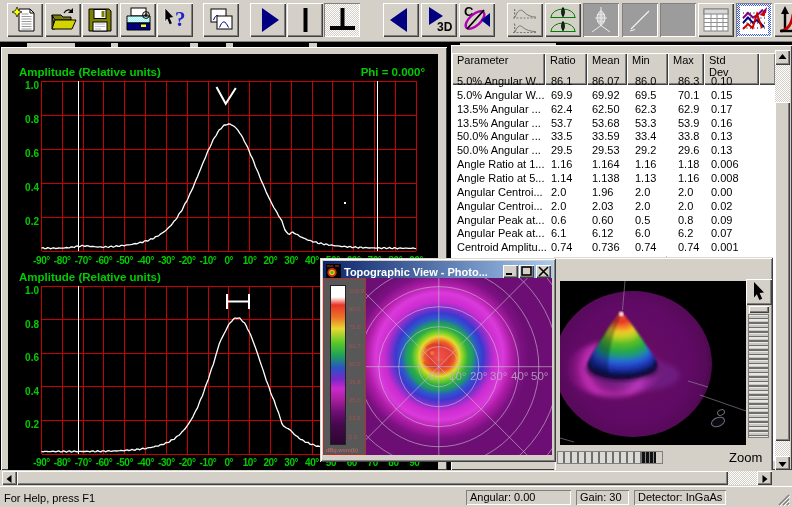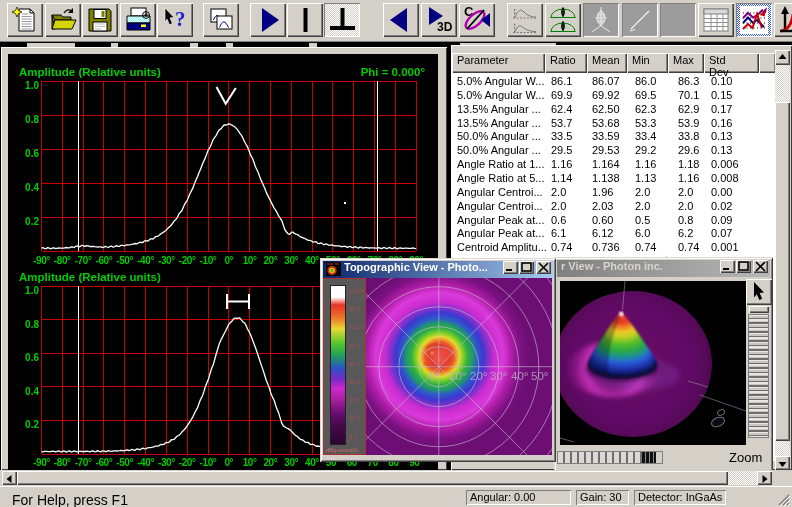--- a/index.html
+++ b/index.html
@@ -1,27 +1,27 @@
 <!DOCTYPE html>
 <html><head><meta charset="utf-8"><style>
 *{margin:0;padding:0;box-sizing:border-box}
 body{width:792px;height:507px;overflow:hidden;position:relative;background:#d4d0c8;font-family:"Liberation Sans",sans-serif}
 .tb{position:absolute;top:3px;width:36px;height:34px;background:#d4d0c8;box-shadow:inset 1px 1px 0 #fff,inset -1px -1px 0 #404040,inset -2px -2px 0 #808080;display:flex;align-items:center;justify-content:center}
 .tb.chk{box-shadow:inset 1px 1px 0 #808080,inset -1px -1px 0 #fff;background-image:linear-gradient(45deg,#fff 25%,transparent 25%,transparent 75%,#fff 75%),linear-gradient(45deg,#fff 25%,transparent 25%,transparent 75%,#fff 75%);background-size:2px 2px;background-position:0 0,1px 1px}
 .tb.gry{box-shadow:inset 1px 1px 0 #808080,inset -1px -1px 0 #fff;background:#9c9c9c}
 .tb.chkb{box-shadow:inset 1px 1px 0 #808080,inset -1px -1px 0 #fff;background-image:linear-gradient(45deg,#3858e8 25%,transparent 25%,transparent 75%,#3858e8 75%),linear-gradient(45deg,#3858e8 25%,transparent 25%,transparent 75%,#3858e8 75%);background-size:2px 2px;background-position:0 0,1px 1px;background-color:#fff}
 .win{position:absolute;background:#d4d0c8;box-shadow:inset 1px 1px 0 #dcd8d0,inset -1px -1px 0 #404040,inset 2px 2px 0 #fff,inset -2px -2px 0 #808080}
-.tbar{position:absolute;left:3px;top:3px;right:3px;height:17px;display:flex;align-items:flex-start}
+.tbar{position:absolute;left:3px;top:3px;right:3px;height:17px;display:flex;align-items:flex-end}
 .tttl{color:#fff;font-size:11px;font-weight:bold;white-space:nowrap;flex:1}
 .tbtns{display:flex;margin-right:2px}
 .wb{width:15px;height:13px;background:#d4d0c8;box-shadow:inset 1px 1px 0 #fff,inset -1px -1px 0 #404040,inset -2px -2px 0 #808080;display:inline-flex;align-items:center;justify-content:center;margin-left:1px}
 .raised{position:absolute;background:#d4d0c8;box-shadow:inset 1px 1px 0 #fff,inset -1px -1px 0 #404040,inset -2px -2px 0 #808080}
 .sb{display:flex;align-items:center;justify-content:center}
 .checker{position:absolute;background-image:linear-gradient(45deg,#fff 25%,transparent 25%,transparent 75%,#fff 75%),linear-gradient(45deg,#fff 25%,transparent 25%,transparent 75%,#fff 75%);background-size:2px 2px;background-position:0 0,1px 1px;background-color:#d4d0c8}
-.th{position:absolute;top:53px;height:20px;background:#d4d0c8;box-shadow:inset 1px 1px 0 #fff,inset -1px -1px 0 #404040,inset -2px -2px 0 #808080;font-size:11px;color:#000;padding:1px 12px 0 5px}
+.th{position:absolute;top:53px;height:32px;background:#d4d0c8;box-shadow:inset 1px 1px 0 #fff,inset -1px -1px 0 #404040,inset -2px -2px 0 #808080;font-size:11px;color:#000;padding:1px 12px 0 5px}
 .td{position:absolute;font-size:11px;color:#000;white-space:nowrap}
 </style></head>
 <body>
 <svg width="0" height="0">
     <defs>
       <pattern id="dth" width="2" height="2" patternUnits="userSpaceOnUse">
         <rect width="2" height="2" fill="#80ffff"></rect>
         <rect width="1" height="1" fill="#fff"></rect>
         <rect x="1" y="1" width="1" height="1" fill="#fff"></rect>
       </pattern>
@@ -334,40 +334,20 @@
 <div class="checker" style="left:775px;top:65px;width:15px;height:37px"></div>
 <div class="raised" style="left:775px;top:102px;width:15px;height:339px"></div>
 <div class="checker" style="left:775px;top:441px;width:15px;height:15px"></div>
 <div class="raised sb" style="left:775px;top:456px;width:15px;height:14px">
     <svg width="13" height="13">
       <path d="M6.5 10l-4-5h8z" fill="#000"></path>
     </svg>
   </div>
 
 <div class="win" style="left:554px;top:257px;width:219px;height:219px">
-<div class="tbar" style="background:linear-gradient(to right,#808080,#b8b8b8)">
-<span class="tttl" style="color:#d8d4cc;padding-left:4px">r View - Photon inc.</span>
-<span class="tbtns">
-        <span class="wb">
-          <svg width="13" height="11">
-            <rect x="2" y="7" width="6" height="2" fill="#000"></rect>
-          </svg>
-        </span>
-        <span class="wb">
-          <svg width="13" height="11">
-            <rect x="2" y="1" width="9" height="8" fill="none" stroke="#000" stroke-width="1.6"></rect>
-          </svg>
-        </span>
-        <span class="wb" style="margin-left:2px">
-          <svg width="13" height="11">
-            <path d="M2 1l9 9M11 1l-9 9" stroke="#000" stroke-width="1.6"></path>
-          </svg>
-        </span>
-      </span>
-</div>
 <div style="position:absolute;left:6px;top:24px;width:186px;height:164px;background:#000"><svg width="186" height="164">
 <defs>
 <radialGradient id="disc" cx="71" cy="82" r="82" gradientUnits="userSpaceOnUse">
 <stop offset="0" stop-color="#690e63"></stop>
             <stop offset="0.72" stop-color="#600a66"></stop>
             <stop offset="0.92" stop-color="#560a58"></stop>
             <stop offset="1" stop-color="#48084a"></stop>
 </radialGradient>
 <radialGradient id="glow" cx="54" cy="88" r="48" gradientUnits="userSpaceOnUse">
 <stop offset="0.3" stop-color="rgba(235,60,215,0)"></stop>
@@ -573,21 +553,21 @@
   </div>
 <div class="raised" style="left:17px;top:471px;width:711px;height:14px"></div>
 <div class="checker" style="left:728px;top:471px;width:29px;height:14px"></div>
 <div class="raised sb" style="left:757px;top:471px;width:15px;height:14px">
     <svg width="13" height="13">
       <path d="M9.5 7l-5 4V3z" fill="#000"></path>
     </svg>
   </div>
 
 <div style="position:absolute;left:0;top:486px;width:792px;height:21px;background:#d4d0c8;border-top:1px solid #fff">
-<div style="position:absolute;left:12px;top:5px;font-size:14px;color:#000">For Help, press F1</div>
+<div style="position:absolute;left:4px;top:5px;font-size:11px;color:#000">For Help, press F1</div>
 <div style="position:absolute;left:466px;top:3px;width:105px;height:15px;box-shadow:inset 1px 1px 0 #808080,inset -1px -1px 0 #fff;font-size:11px;padding:1px 0 0 4px">Angular: 0.00</div>
 <div style="position:absolute;left:576px;top:3px;width:53px;height:15px;box-shadow:inset 1px 1px 0 #808080,inset -1px -1px 0 #fff;font-size:11px;padding:1px 0 0 4px">Gain: 30</div>
 <div style="position:absolute;left:634px;top:3px;width:92px;height:15px;box-shadow:inset 1px 1px 0 #808080,inset -1px -1px 0 #fff;font-size:11px;padding:1px 0 0 4px">Detector: InGaAs</div>
 <svg width="13" height="13" style="position:absolute;left:777px;top:6px">
       <g stroke="#808080" stroke-width="1.5">
         <path d="M12 2L2 12M12 6L6 12M12 10l-2 2"></path>
       </g>
       <g stroke="#fff" stroke-width="1">
         <path d="M13 3L3 13M13 7L7 13M13 11l-2 2"></path>
       </g>

